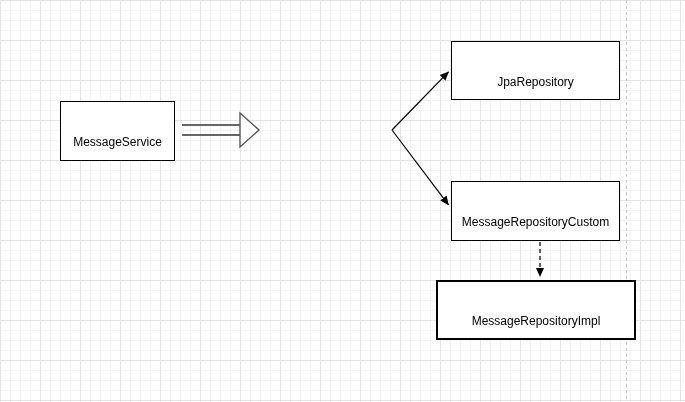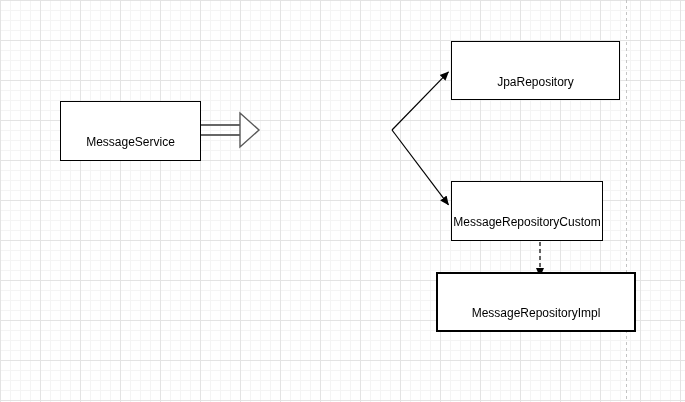--- a/index.html
+++ b/index.html
@@ -38,25 +38,25 @@
     border: 1px solid #000000;
     display: flex;
     align-items: center;
     justify-content: center;
     text-align: center;
     font-size: 12px;
     color: #000000;
     z-index: 2;
     cursor: default;
   }
-  .node-service   { left: 60px;  top: 101px; width: 141px; height: 60px; }
+  .node-service   { left: 60px;  top: 101px; width: 115px; height: 60px; }
   .node-repo      { left: 261px; top: 101px; width: 130px; height: 59px; }
   .node-jpa       { left: 451px; top: 41px;  width: 169px; height: 59px; }
-  .node-custom    { left: 451px; top: 181px; width: 152px; height: 60px; }
-  .node-impl      { left: 436px; top: 272px; width: 200px; height: 60px; border-width: 2px; text-align: center; }
+  .node-custom    { left: 451px; top: 181px; width: 169px; height: 60px; }
+  .node-impl      { left: 436px; top: 280px; width: 200px; height: 60px; border-width: 2px; text-align: center; }
   .node-label { pointer-events: none; margin-top: 22px; }
 </style>
 </head>
 <body>
 
 <div class="canvas">
 
   <svg class="edges" viewBox="0 0 685 402">
     <defs>
       <marker id="arrowhead" markerWidth="12" markerHeight="12" refX="8.5" refY="5" orient="auto" markerUnits="userSpaceOnUse">

